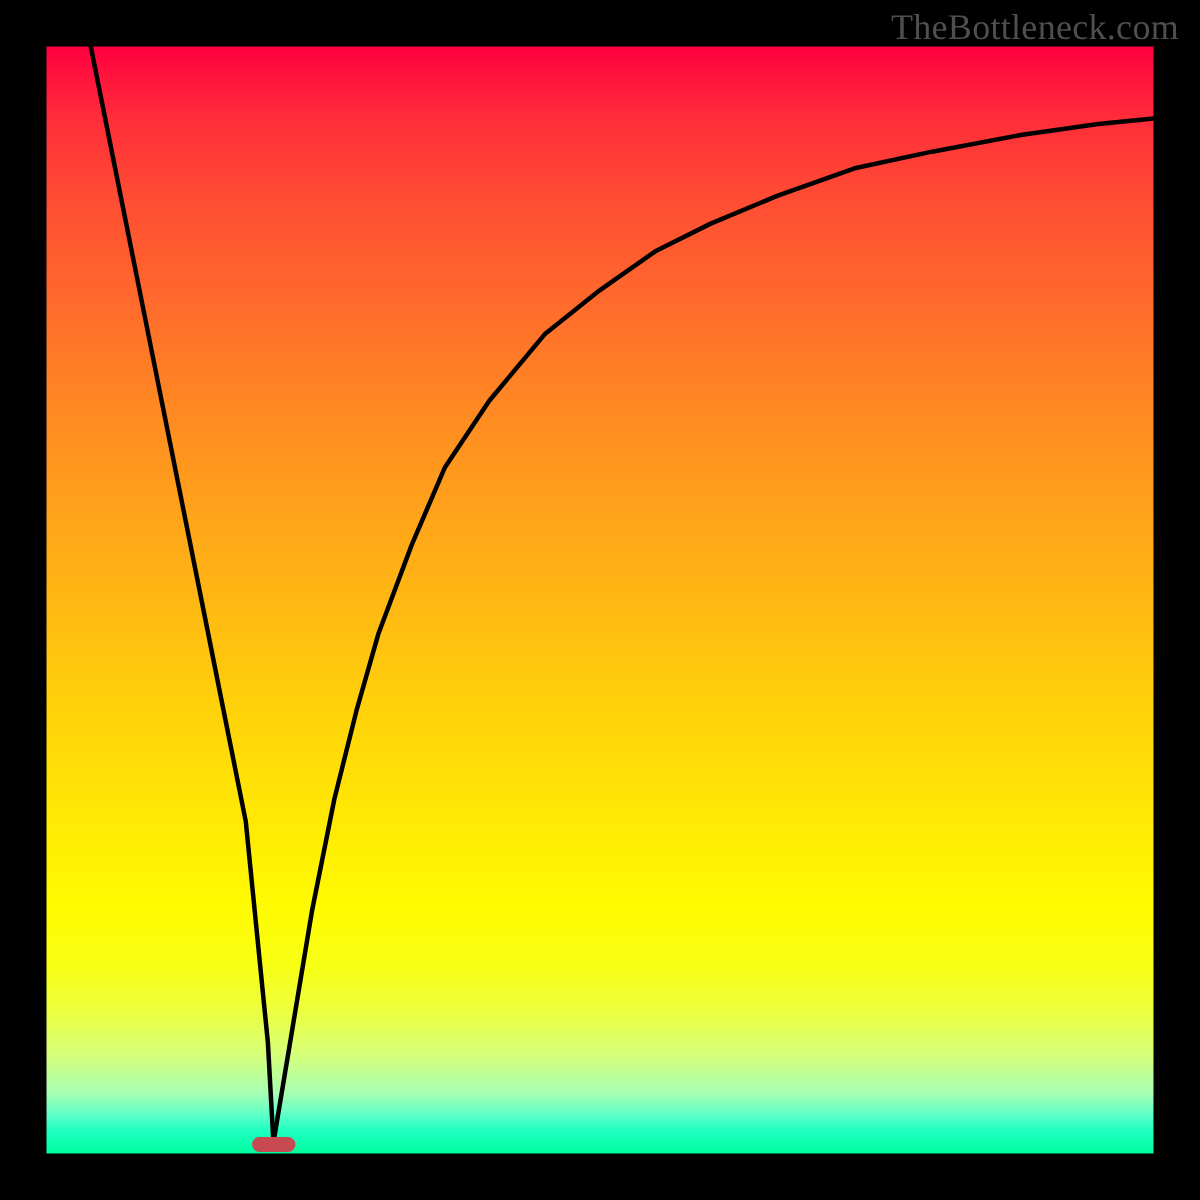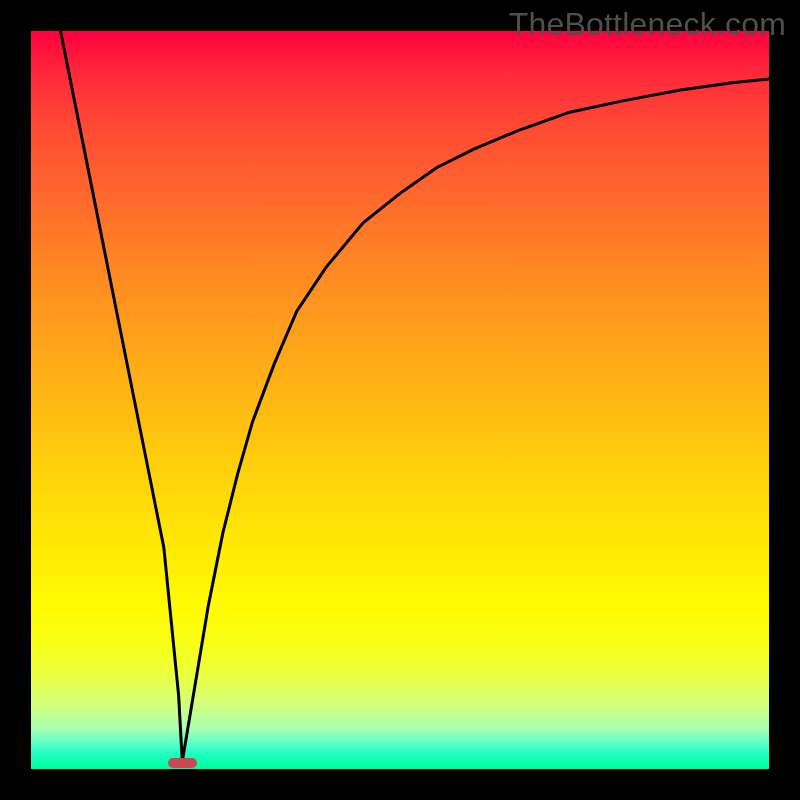--- a/index.html
+++ b/index.html
@@ -15,24 +15,25 @@
     position: relative;
     width: 800px;
     height: 800px;
     background: #000;
   }
   .watermark {
     position: absolute;
     top: 6px;
     right: 14px;
     color: #4f4f4f;
-    font-size: 32px;
+    font-size: 24px;
     font-weight: 400;
     letter-spacing: 0.2px;
     z-index: 10;
+    font-family: Liberation Serif, serif;
   }
   .plot-wrap {
     position: absolute;
     left: 31px;
     top: 31px;
     width: 738px;
     height: 738px;
     box-sizing: border-box;
   }
   .gradient {

